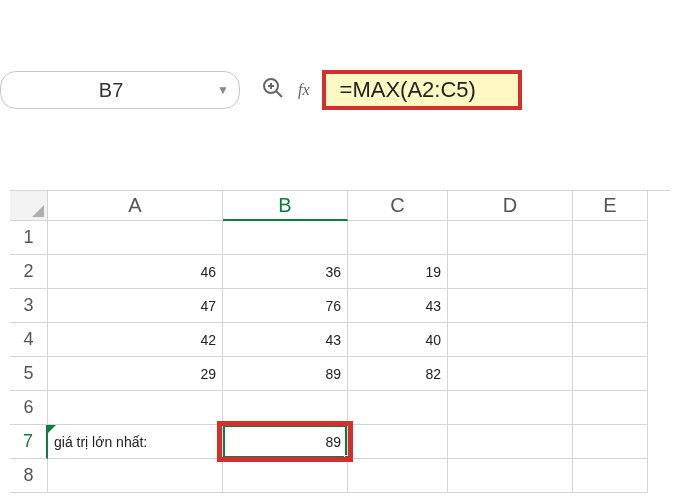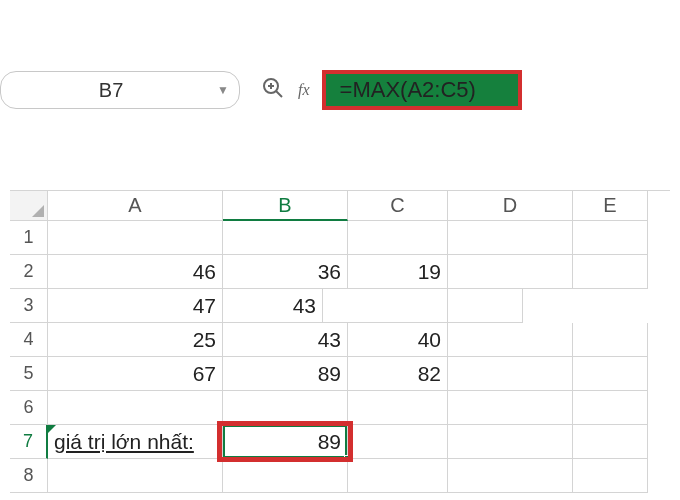--- a/index.html
+++ b/index.html
@@ -57,21 +57,21 @@
   }
   .fx-label { font-family: 'Times New Roman', serif; }
   .formula-bar {
     height: 40px;
     border: 4px solid #d32f2f;
     display: flex;
     align-items: center;
     padding: 0 14px;
     font-size: 22px;
     color: #222;
-    background: #15803d;
+    background: #fef9c3;
     min-width: 200px;
   }
   
   .sheet {
     margin-top: 120px;
     border-top: 1px solid #d4d4d4;
   }
   .row {
     display: flex;
     height: 34px;
@@ -122,23 +122,23 @@
   .cA { width: 175px; }
   .cB { width: 125px; }
   .cC { width: 100px; }
   .cD { width: 125px; }
   .cE { width: 75px; }
   .cell {
     padding: 0 6px;
     justify-content: flex-end;
     color: #222;
     background: #fff;
-    font-size: 21px;
-  }
-  .cell.text-left { justify-content: flex-start; text-decoration: underline; }
+    font-size: 14px;
+  }
+  .cell.text-left { justify-content: flex-start; }
   .cell-A7 {
     position: relative;
   }
   .cell-A7::before {
     content: "";
     position: absolute;
     top: 0; left: 0;
     border-style: solid;
     border-width: 8px 8px 0 0;
     border-color: #107c41 transparent transparent transparent;
@@ -215,35 +215,36 @@
       <div class="row-hdr">2</div>
       <div class="cell cA">46</div>
       <div class="cell cB">36</div>
       <div class="cell cC">19</div>
       <div class="cell cD"></div>
       <div class="cell cE"></div>
     </div>
     <div class="row">
       <div class="row-hdr">3</div>
       <div class="cell cA">47</div>
+      <div class="cell cB">76</div>
       <div class="cell cC">43</div>
       <div class="cell cD"></div>
       <div class="cell cE"></div>
     </div>
     <div class="row">
       <div class="row-hdr">4</div>
-      <div class="cell cA">25</div>
+      <div class="cell cA">42</div>
       <div class="cell cB">43</div>
       <div class="cell cC">40</div>
       <div class="cell cD"></div>
       <div class="cell cE"></div>
     </div>
     <div class="row">
       <div class="row-hdr">5</div>
-      <div class="cell cA">67</div>
+      <div class="cell cA">29</div>
       <div class="cell cB">89</div>
       <div class="cell cC">82</div>
       <div class="cell cD"></div>
       <div class="cell cE"></div>
     </div>
     <div class="row">
       <div class="row-hdr">6</div>
       <div class="cell cA"></div>
       <div class="cell cB"></div>
       <div class="cell cC"></div>

